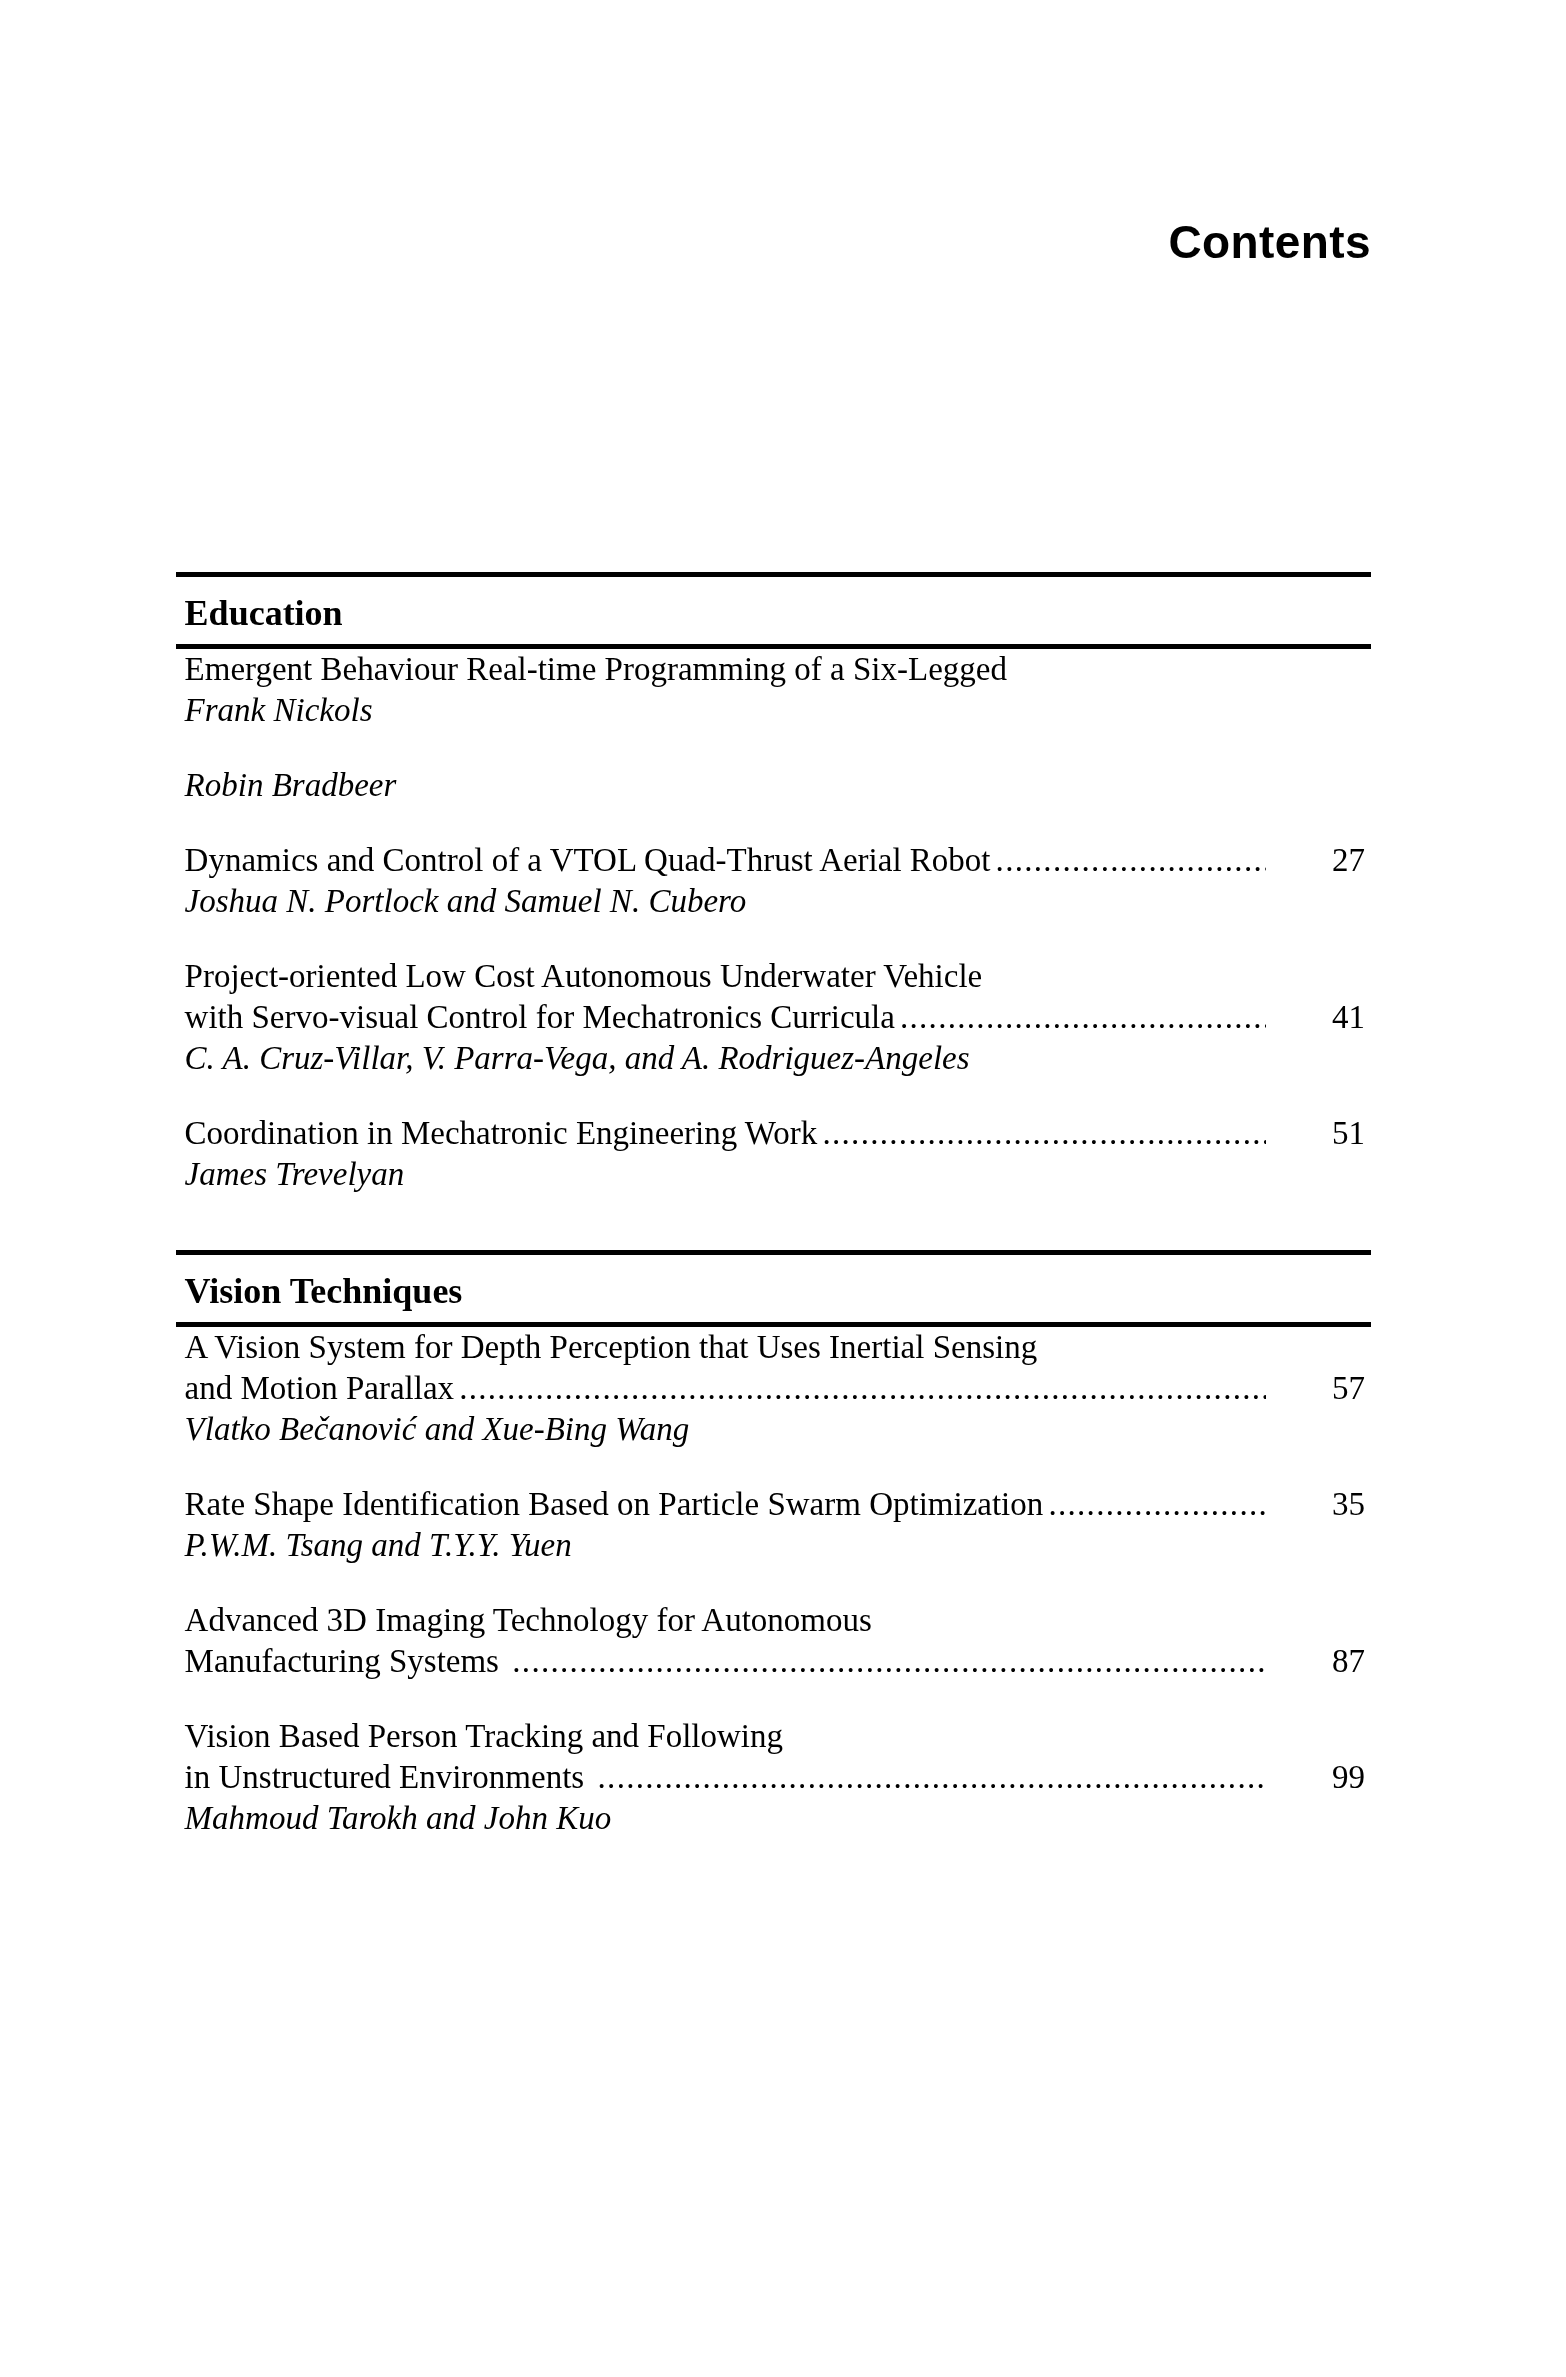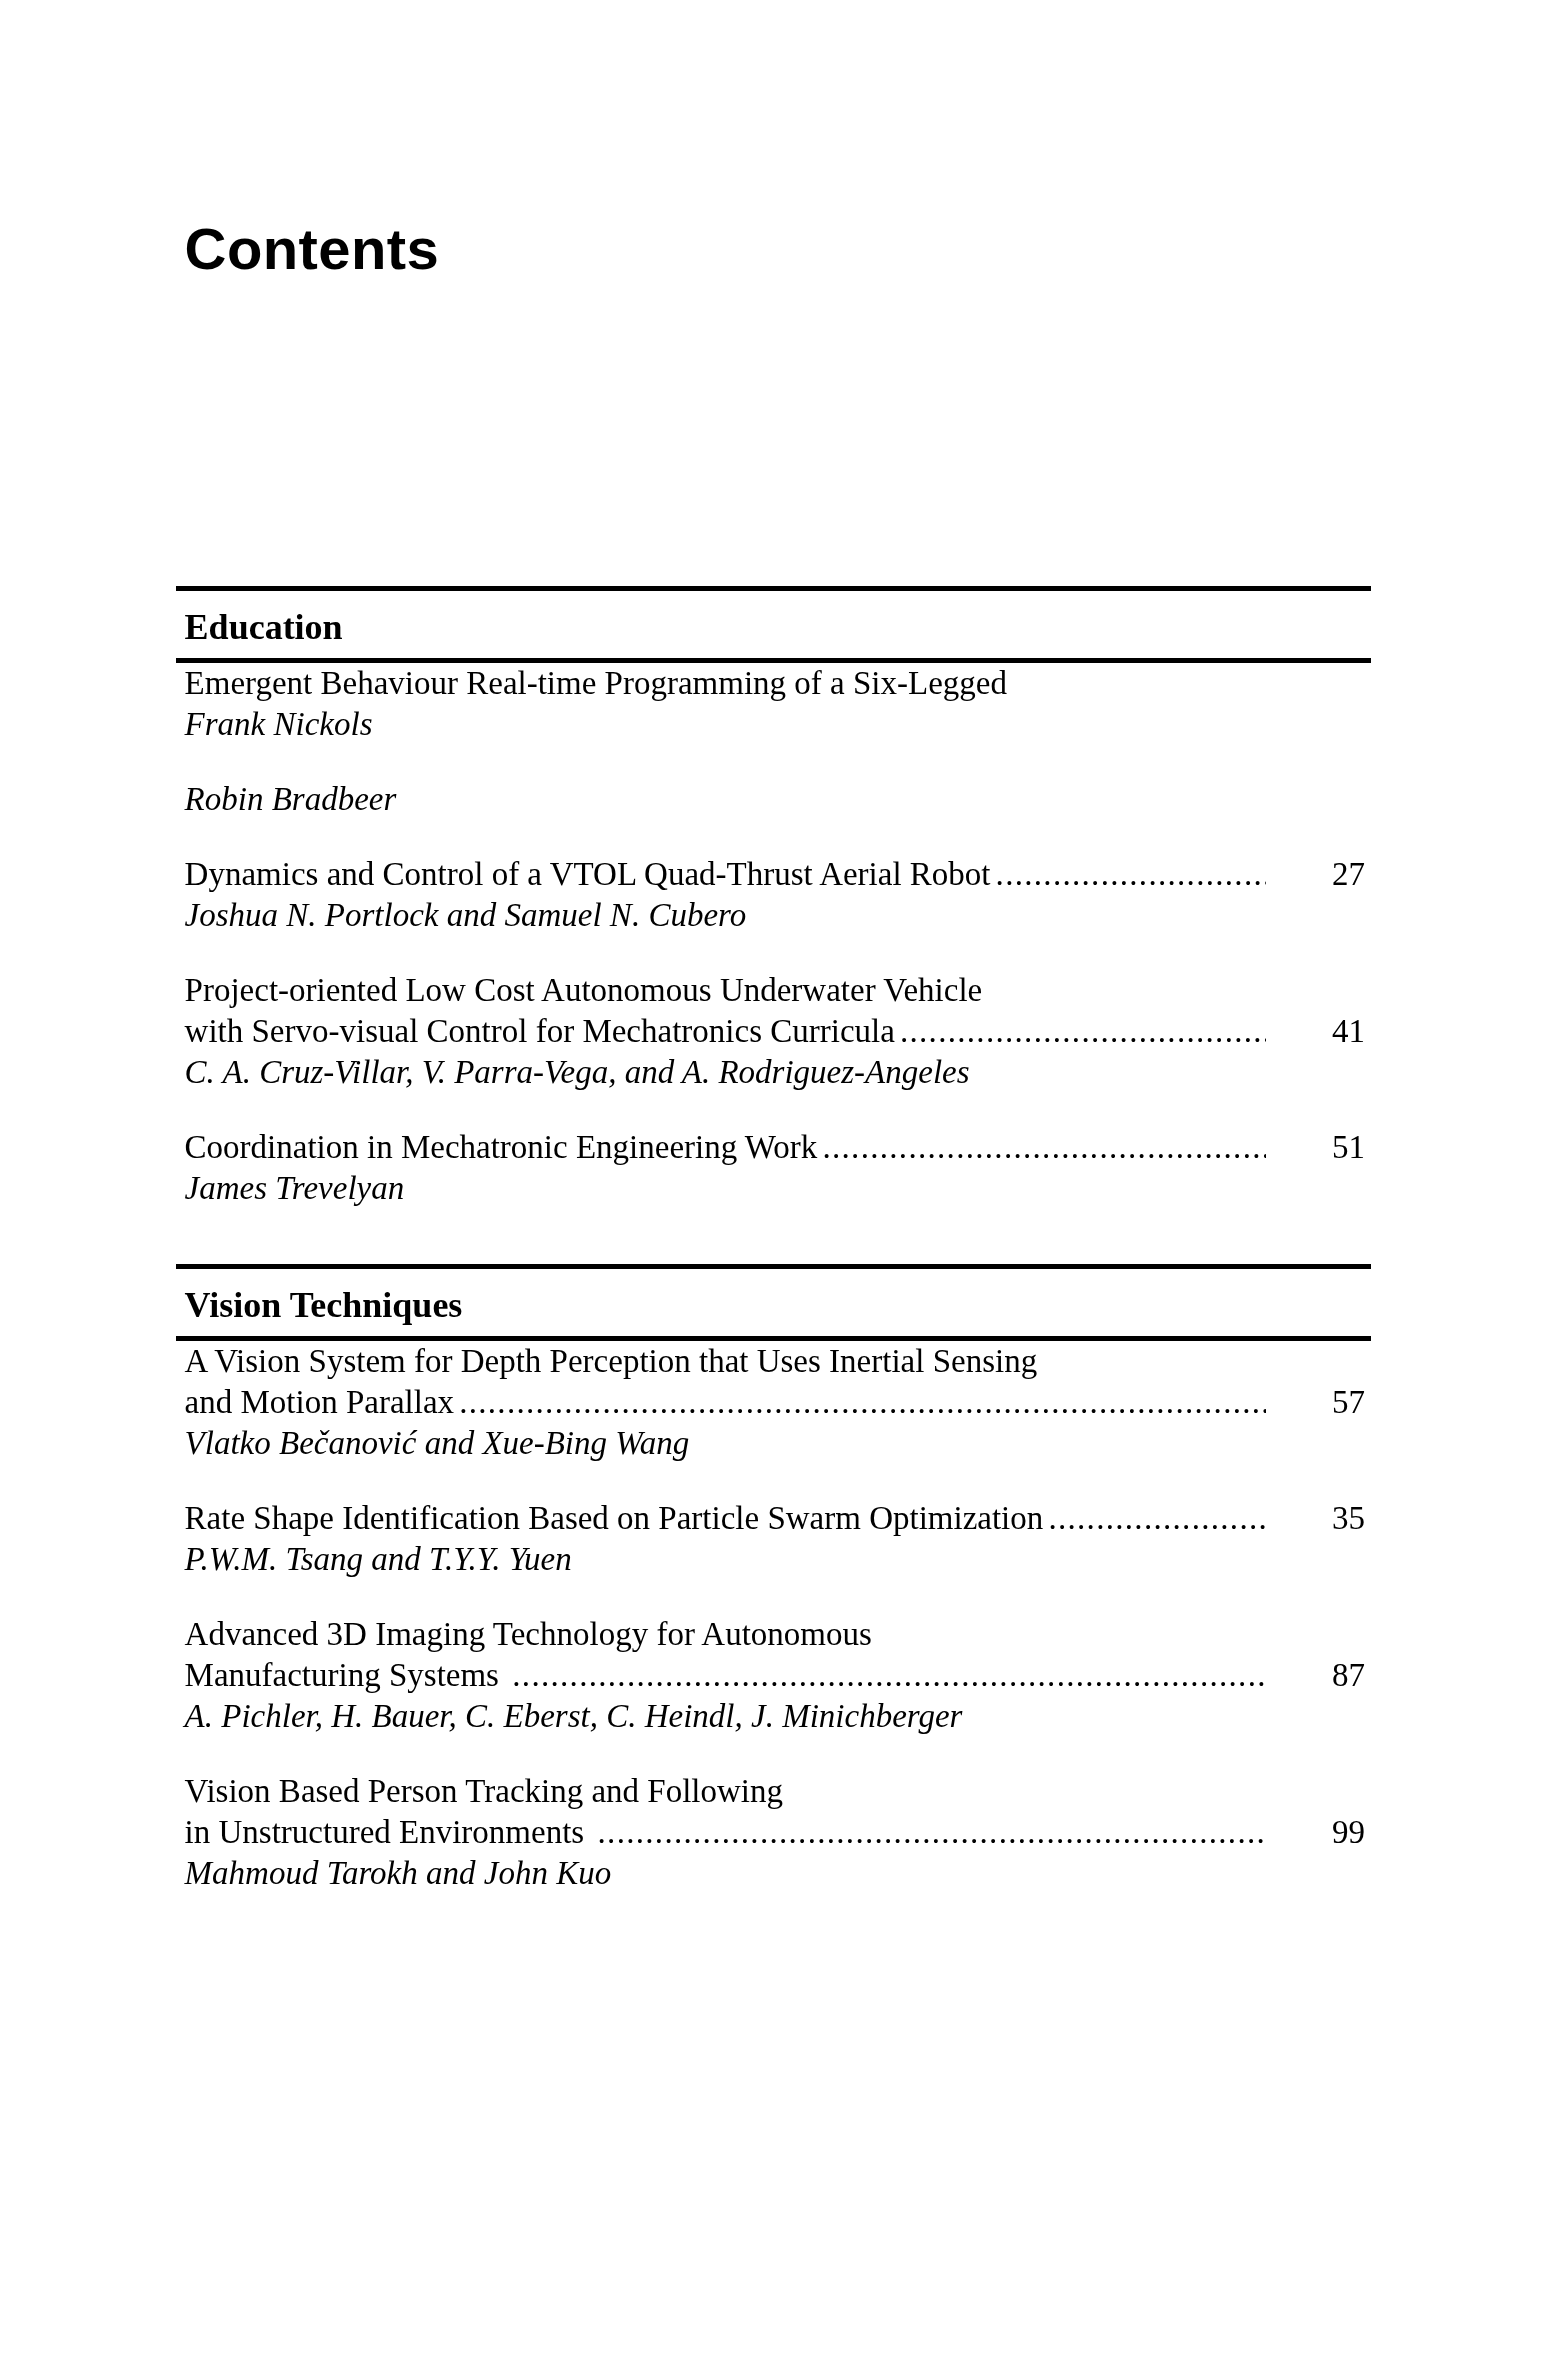--- a/index.html
+++ b/index.html
@@ -17,23 +17,24 @@
   .content {
     position: absolute;
     left: 176px;
     top: 0;
     width: 1195px;
   }
   .book-title {
     margin: 216px 0 0 8.6px;
     font-family: "Liberation Sans", sans-serif;
     font-weight: 700;
-    font-size: 58px;
+    font-size: 46px;
     line-height: 1.15;
     letter-spacing: 0.4px;
+    text-align: right;
   }
   .section { margin: 0; }
   .section-header {
     border-top: 5.1px solid #000;
     border-bottom: 5.1px solid #000;
     padding: 17px 0 12px 8.6px;
     box-sizing: border-box;
   }
   .section-header.first { margin-top: 303px; }
   .section-header.second { margin-top: 55px; }
@@ -159,21 +160,20 @@
         <div class="authors">P.W.M. Tsang and T.Y.Y. Yuen</div>
       </div>
 
       <div class="toc-entry">
         <div class="toc-title-line">Advanced 3D Imaging Technology for Autonomous</div>
         <div class="toc-line">
           <span class="toc-title">Manufacturing Systems </span>
           <span class="toc-leader"></span>
           <span class="toc-page">87</span>
         </div>
-        <div class="authors">A. Pichler, H. Bauer, C. Eberst, C. Heindl, J. Minichberger</div>
       </div>
 
       <div class="toc-entry">
         <div class="toc-title-line">Vision Based Person Tracking and Following</div>
         <div class="toc-line">
           <span class="toc-title">in Unstructured Environments </span>
           <span class="toc-leader"></span>
           <span class="toc-page">99</span>
         </div>
         <div class="authors">Mahmoud Tarokh and John Kuo</div>

